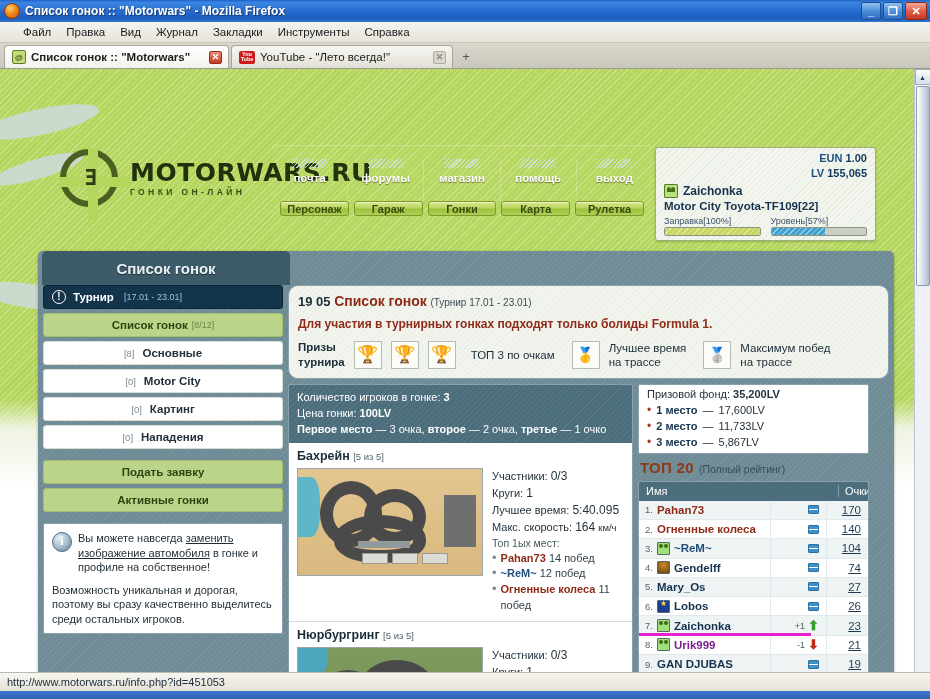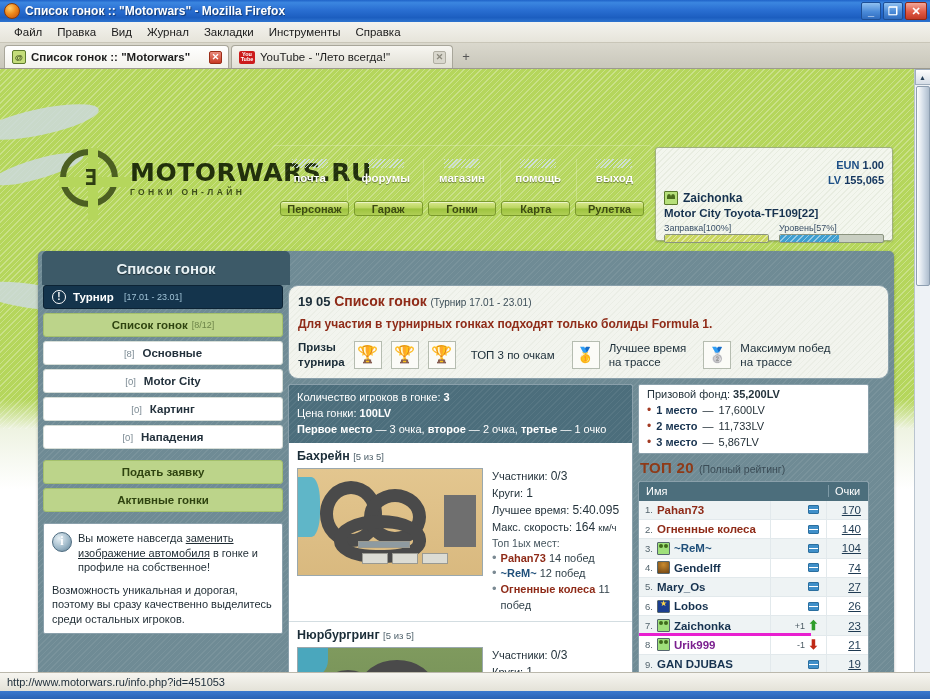--- a/index.html
+++ b/index.html
@@ -37,21 +37,21 @@
   }
   .ff-winbtn.close{
     background:linear-gradient(to bottom,#f3a79a,#e05a45 55%,#c23a25);
     border-color:#8e2716; width:22px;
   }
 
   .ff-menubar{
     height:21px;width:930px;
     background:linear-gradient(to bottom,#f4f3ee,#e6e4da);
     border-bottom:1px solid #c9c6b8;
-    display:flex;align-items:center;padding-left:7px;gap:1px;
+    display:flex;align-items:center;padding-left:16px;gap:1px;
   }
   .ff-menu{ padding:2px 7px; font-size:11.5px; color:#1a1a1a; white-space:nowrap; }
 
   .ff-tabbar{
     height:26px;width:930px;
     background:linear-gradient(to bottom,#dad8cd,#c9c7bb);
     border-bottom:1px solid #9c9a8e;
     display:flex;align-items:flex-end;padding-left:4px;
   }
   .ff-tab{
@@ -163,24 +163,24 @@
   .btnrow{ display:flex; gap:5px; padding:0 8px; }
   .gbtn{
     flex:1;height:15px;border-radius:3px;
     background:linear-gradient(to bottom,#d9e98c 0%,#b9d45e 48%,#9cc23d 52%,#b0cf55 100%);
     border:1px solid #7a9a2c; box-shadow:0 1px 0 rgba(255,255,255,.5) inset;
     display:flex;align-items:center;justify-content:center;
     font-size:11px;font-weight:bold;color:#3c4a12;white-space:nowrap;
   }
 
   .userbox{
-    position:absolute;left:655px;top:78px;width:238px;height:94px;
+    position:absolute;left:655px;top:78px;width:221px;height:94px;
     background:#f3f6ee;border:1px solid #9fb07e;border-radius:3px;
     background-image:repeating-linear-gradient(135deg, rgba(120,140,90,.09) 0 1px, transparent 1px 4px);
-    padding:10px 8px; box-shadow:0 1px 2px rgba(0,0,0,.2);
+    padding:3px 8px; box-shadow:0 1px 2px rgba(0,0,0,.2);
   }
   .ub-money{ text-align:right;font-size:11px;color:#2c4466;line-height:1.35; }
   .ub-money b{ color:#14365f; }
   .ub-money .cur{ color:#1c4f86; font-weight:bold; }
   .ub-user{ display:flex;align-items:center;gap:5px;margin-top:3px; }
   .ub-av{
     width:14px;height:14px;flex:0 0 auto;border:1px solid #5a7a2c;
     background:#b6e07a;position:relative;border-radius:1px;
   }
   .ub-av::before{content:"";position:absolute;left:2px;top:2px;width:4px;height:5px;background:#4a6b1c;border-radius:50% 50% 0 0;}
@@ -298,21 +298,21 @@
   .top20-title{ font-size:15px;font-weight:bold;color:#8f3a17;letter-spacing:.3px; }
   .top20-sub{ font-size:10.5px;color:#3b4c56; }
   .rank-table{
     background:#ffffff;border:1px solid #8aa0ab;border-radius:2px;overflow:hidden;flex:1;
   }
   .rt-head{
     display:flex;background:#4c6e7c;color:#ffffff;font-size:11px;height:19px;align-items:center;
   }
   .rt-head .c1{ flex:1;padding-left:7px; }
   .rt-head .c2{ width:56px;border-left:1px solid #7e9aa6; }
-  .rt-head .c3{ width:40px;border-left:1px solid #7e9aa6;padding-left:6px; }
+  .rt-head .c3{ width:30px;border-left:1px solid #7e9aa6;padding-left:6px; }
   .rt-row{ display:flex;height:19.3px;align-items:center;font-size:11px;border-bottom:1px solid #e2e9ec;position:relative; }
   .rt-row:nth-child(even){ background:#eef3f4; }
   .rt-c1{ flex:1;display:flex;align-items:center;gap:4px;padding-left:6px;overflow:hidden; }
   .rt-rank{ color:#54656e;font-size:9.5px;flex:0 0 auto; }
   .rt-name{ font-weight:bold;font-size:11.5px;white-space:nowrap; }
   .rt-c2{ width:56px;display:flex;align-items:center;justify-content:flex-end;padding-right:7px;gap:3px;border-left:1px solid #e2e9ec;height:100%; }
   .rt-c3{ width:42px;text-align:right;padding-right:7px;border-left:1px solid #e2e9ec;height:100%;display:flex;align-items:center;justify-content:flex-end; }
   .rt-pts{ color:#1e3a52;text-decoration:underline;font-size:11.5px; }
   .eq-ico{
     width:11px;height:9px;flex:0 0 auto;

